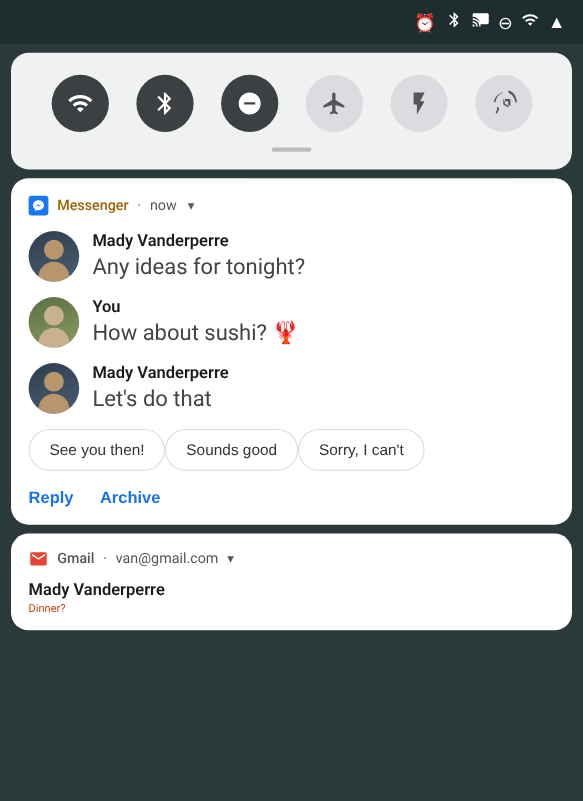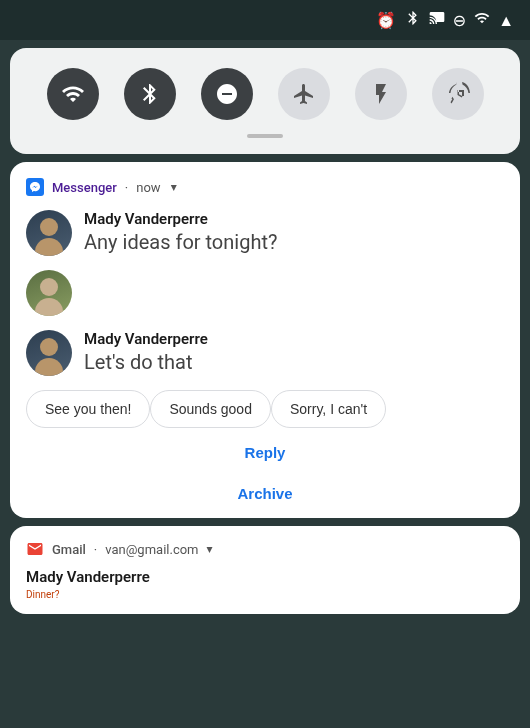--- a/index.html
+++ b/index.html
@@ -95,21 +95,21 @@
       display: flex;
       align-items: center;
       justify-content: center;
     }
     .notif-app-icon svg {
       width: 12px;
       height: 12px;
     }
     .notif-app-name {
       font-size: 13px;
-      color: #4c1d95;
+      color: #a16207;
       font-weight: 500;
     }
     .notif-time {
       font-size: 13px;
       color: #555;
     }
     .notif-chevron {
       font-size: 12px;
       color: #555;
       margin-left: 2px;
@@ -147,21 +147,20 @@
       font-size: 14px;
       color: #333;
       cursor: pointer;
       white-space: nowrap;
     }
 
     
     .notif-actions {
       display: flex;
       gap: 24px;
-      flex-direction: column;
     }
     .notif-action-btn {
       font-size: 15px;
       font-weight: 600;
       color: #1a73e8;
       cursor: pointer;
       background: none;
       border: none;
       padding: 0;
     }
@@ -346,20 +345,24 @@
         <div class="sender-name">Mady Vanderperre</div>
         <div class="message-text">Any ideas for tonight?</div>
       </div>
     </div>
 
     <div class="message-row">
       <div class="person-avatar person-avatar-you">
         <div class="avatar-head you-head"></div>
         <div class="avatar-body you-body"></div>
       </div>
+      <div class="message-content">
+        <div class="sender-name">You</div>
+        <div class="message-text">How about sushi? 🦞</div>
+      </div>
     </div>
 
     <div class="message-row">
       <div class="person-avatar person-avatar-mady">
         <div class="avatar-head mady-head"></div>
         <div class="avatar-body mady-body"></div>
       </div>
       <div class="message-content">
         <div class="sender-name">Mady Vanderperre</div>
         <div class="message-text">Let's do that</div>

